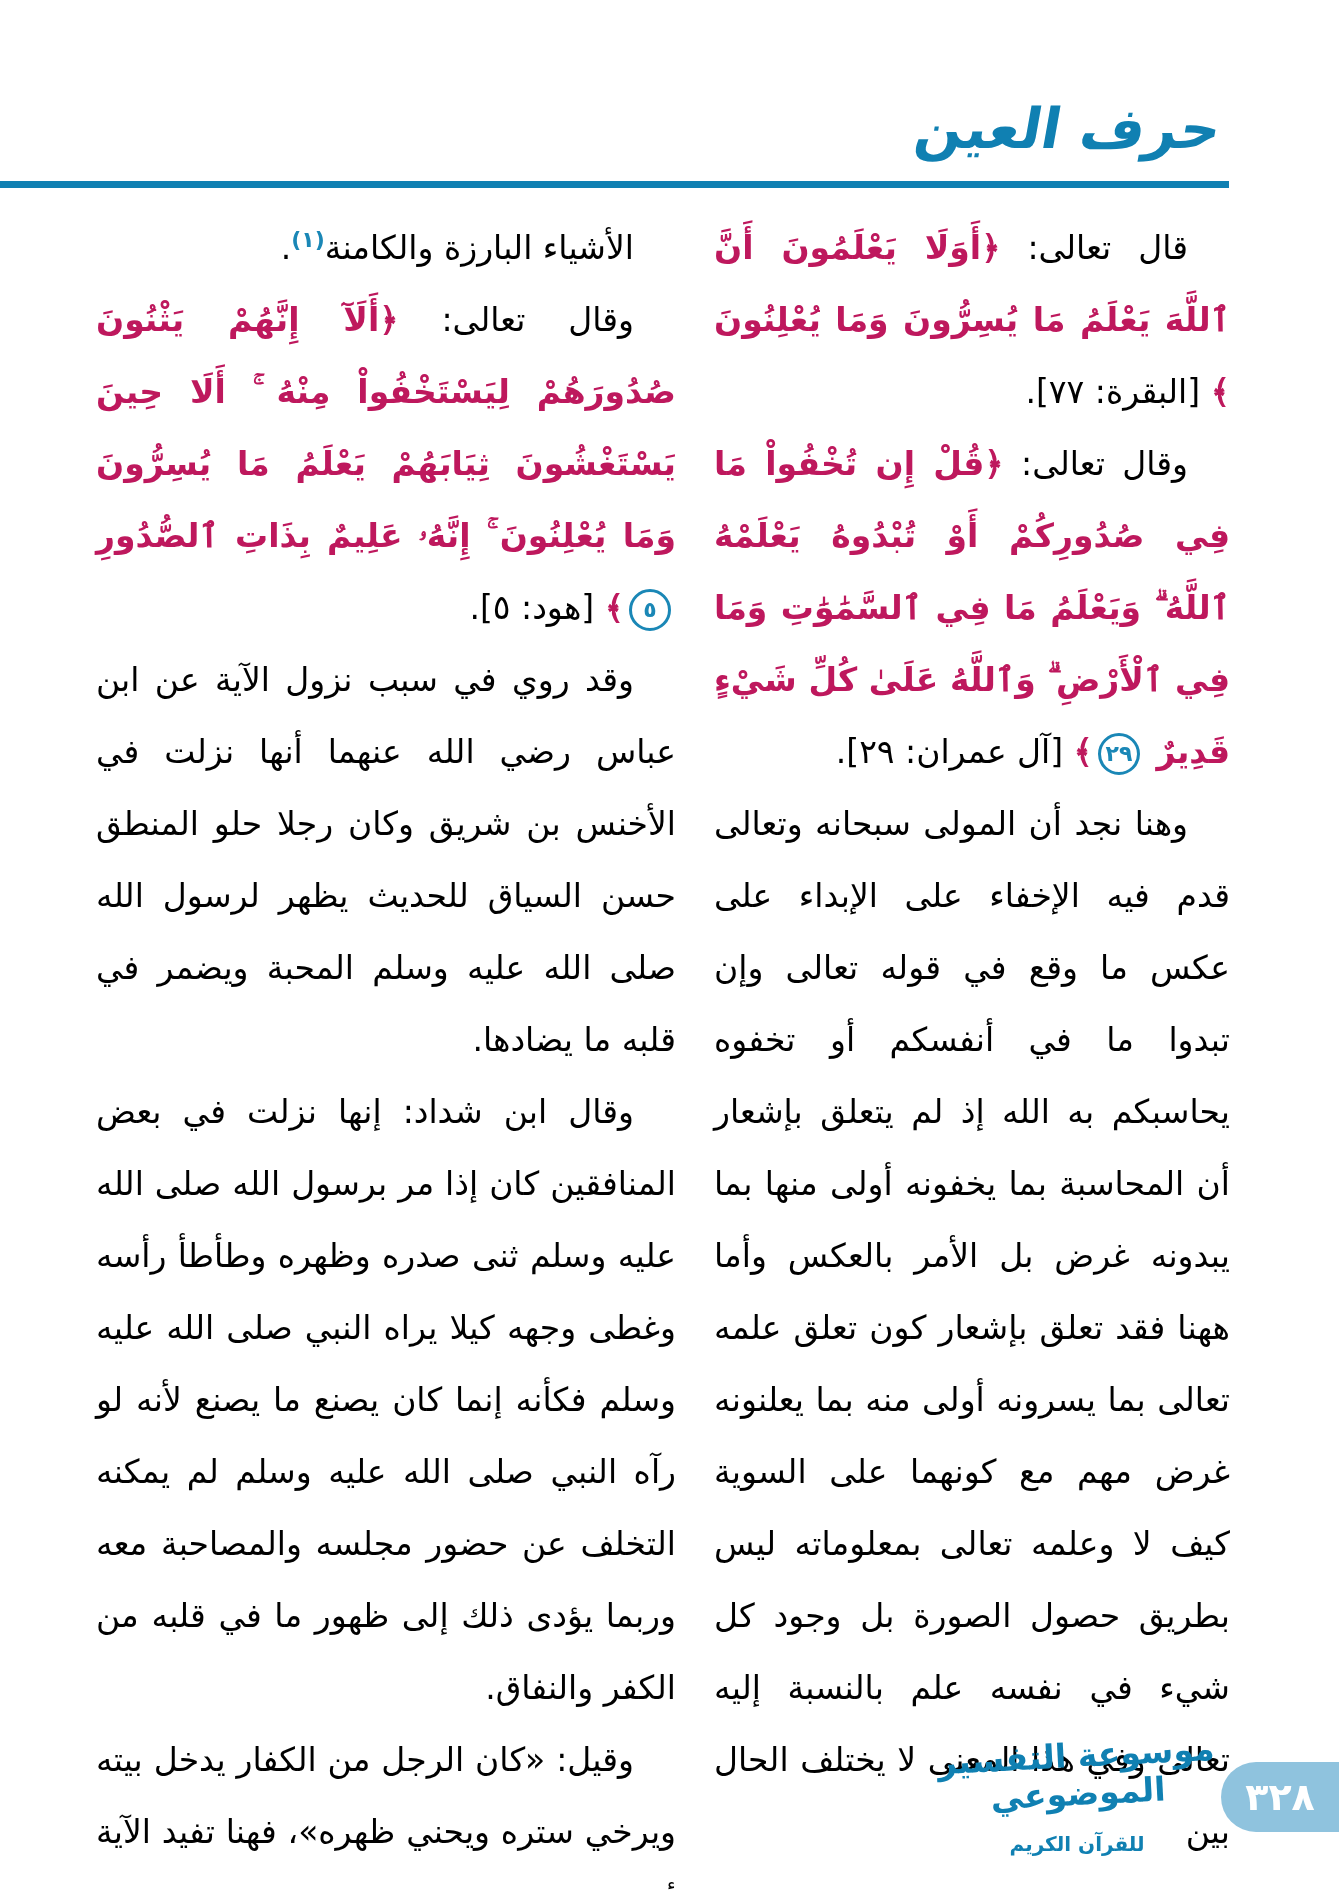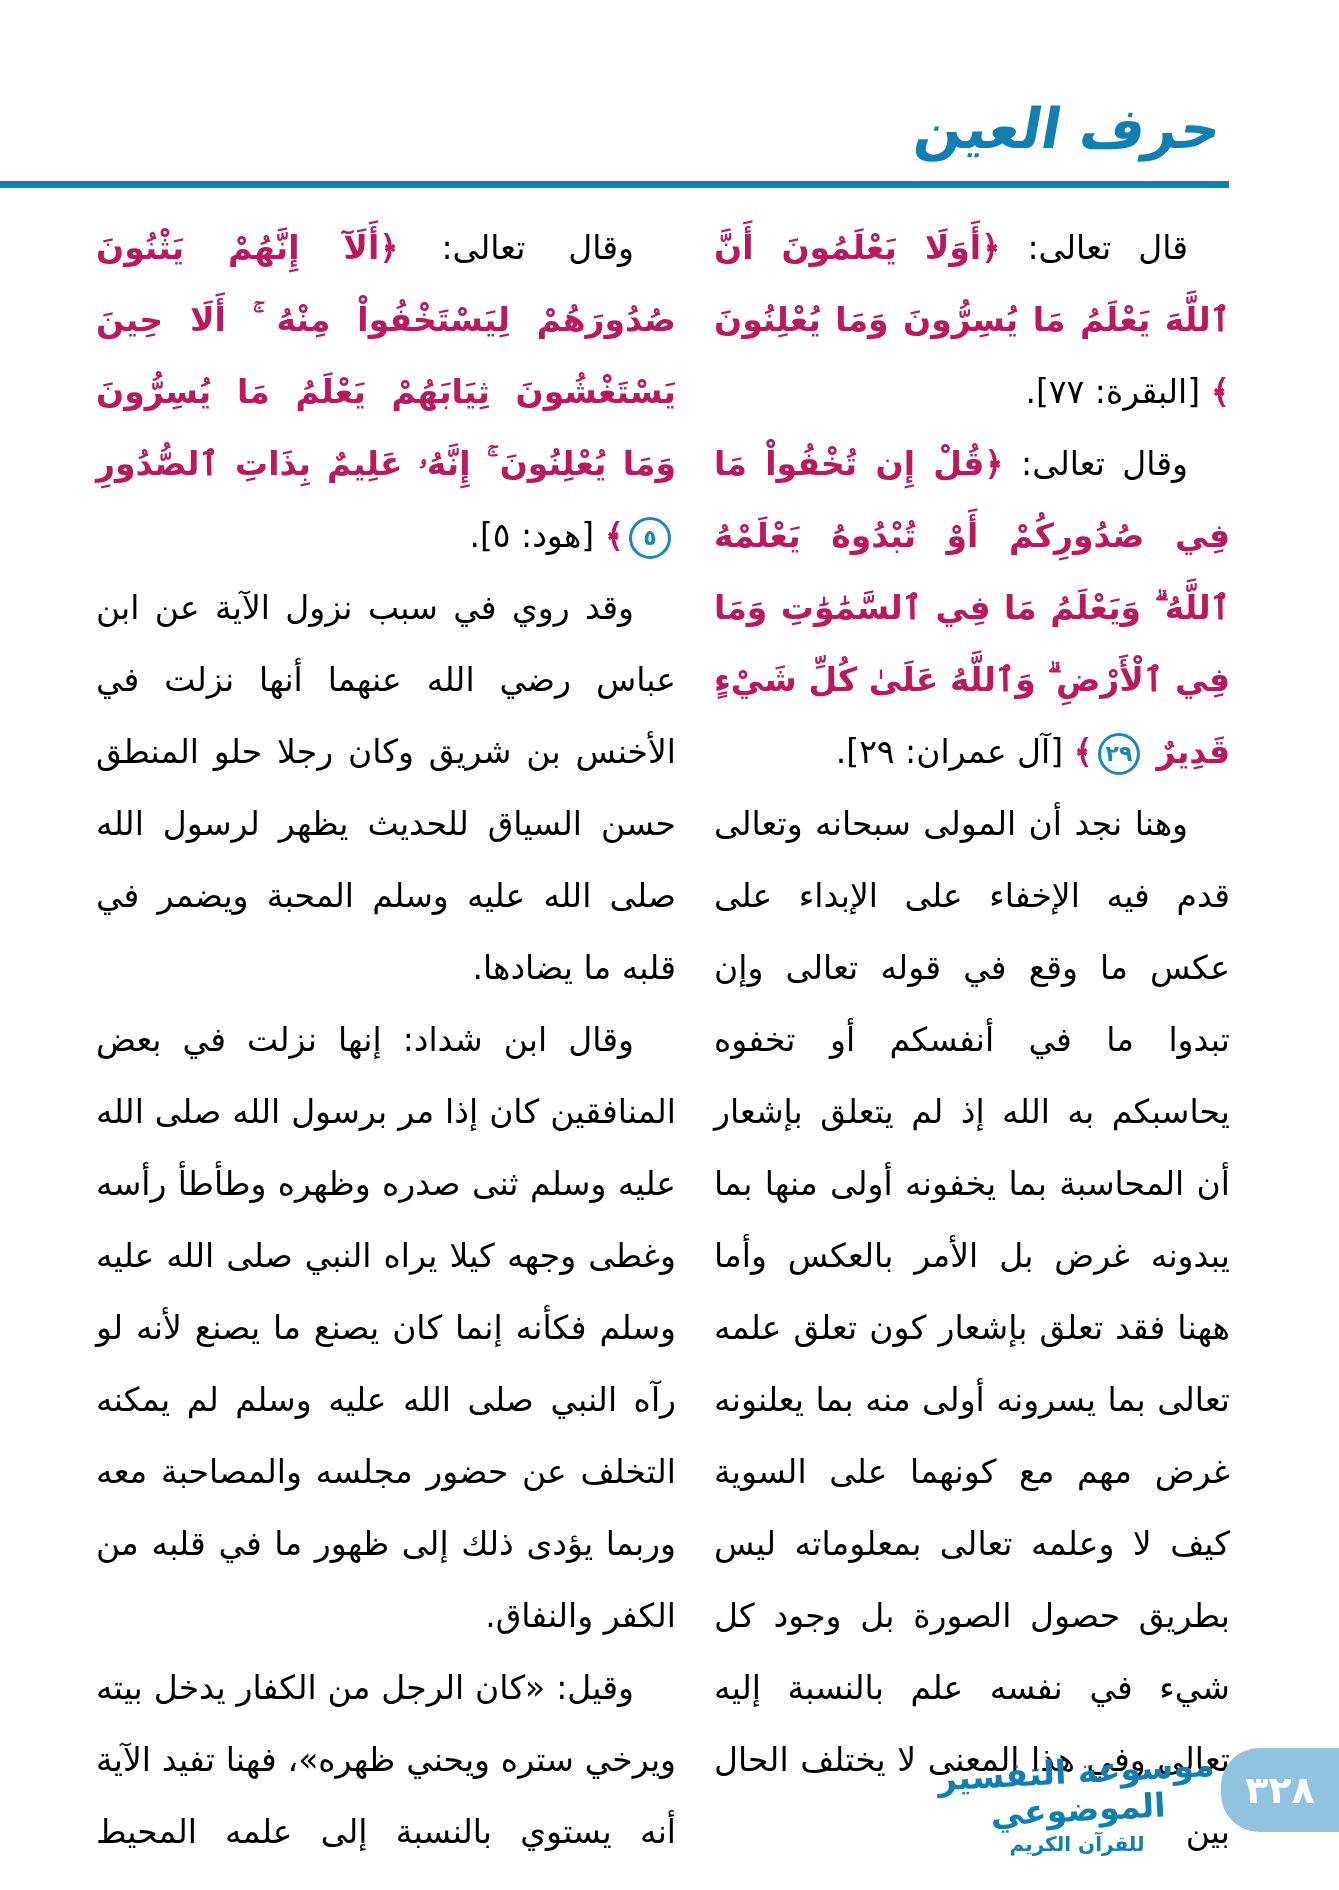--- a/index.html
+++ b/index.html
@@ -47,32 +47,32 @@
     font-size:22px;font-weight:bold;margin:0 5px;vertical-align:middle;
     text-indent:0;
   }
   .sup-marker{
     color:#1a87b6;font-size:22px;font-weight:bold;
     vertical-align:super;line-height:0;
   }
   
   .page-badge{
     position:absolute;right:0;bottom:58px;
-    width:118px;height:84px;background:#8fc3de;
+    width:118px;height:70px;background:#8fc3de;
     border-radius:38px 0 0 38px;
     color:#ffffff;font-size:38px;font-weight:bold;
     display:flex;align-items:center;justify-content:center;
     letter-spacing:4px;
   }
   .logo{
     position:absolute;right:112px;bottom:34px;width:300px;
     text-align:center;color:#1080b2;line-height:1.15;
   }
   .logo-line1{font-size:33px;font-weight:bold;transform:rotate(-3deg);}
-  .logo-line2{font-size:20px;font-weight:bold;margin-top:4px;}
+  .logo-line2{font-size:20px;font-weight:bold;margin-top:20px;}
 </style>
 </head>
 <body>
 
 <div class="page">
 
   <div class="chapter-title">حرف العين</div>
   <div class="header-rule"></div>
 
   <div class="columns">
@@ -87,20 +87,23 @@
       <p class="body">
         <span>وقال تعالى: </span><span class="verse">﴿قُلْ إِن تُخْفُواْ مَا فِي صُدُورِكُمْ أَوْ تُبْدُوهُ يَعْلَمْهُ ٱللَّهُ ۗ وَيَعْلَمُ مَا فِي ٱلسَّمَٰوَٰتِ وَمَا فِي ٱلْأَرْضِ ۗ وَٱللَّهُ عَلَىٰ كُلِّ شَيْءٍ قَدِيرٌ </span><span class="ayah-mark">٢٩</span><span class="verse">﴾</span><span> [آل عمران: ٢٩].</span>
       </p>
 
       <p class="body">
         <span>وهنا نجد أن المولى سبحانه وتعالى قدم فيه الإخفاء على الإبداء على عكس ما وقع في قوله تعالى وإن تبدوا ما في أنفسكم أو تخفوه يحاسبكم به الله إذ لم يتعلق بإشعار أن المحاسبة بما يخفونه أولى منها بما يبدونه غرض بل الأمر بالعكس وأما ههنا فقد تعلق بإشعار كون تعلق علمه تعالى بما يسرونه أولى منه بما يعلنونه غرض مهم مع كونهما على السوية كيف لا وعلمه تعالى بمعلوماته ليس بطريق حصول الصورة بل وجود كل شيء في نفسه علم بالنسبة إليه تعالى وفي هذا المعنى لا يختلف الحال بين</span>
       </p>
     </section>
 
     <section class="col-left">
+      <p class="body">
+        <span>الأشياء البارزة والكامنة</span><span class="sup-marker">(١)</span><span>.</span>
+      </p>
 
       <p class="body">
         <span>وقال تعالى: </span><span class="verse">﴿أَلَآ إِنَّهُمْ يَثْنُونَ صُدُورَهُمْ لِيَسْتَخْفُواْ مِنْهُ ۚ أَلَا حِينَ يَسْتَغْشُونَ ثِيَابَهُمْ يَعْلَمُ مَا يُسِرُّونَ وَمَا يُعْلِنُونَ ۚ إِنَّهُۥ عَلِيمٌ بِذَاتِ ٱلصُّدُورِ </span><span class="ayah-mark">٥</span><span class="verse">﴾</span><span> [هود: ٥].</span>
       </p>
 
       <p class="body">
         <span>وقد روي في سبب نزول الآية عن ابن عباس رضي الله عنهما أنها نزلت في الأخنس بن شريق وكان رجلا حلو المنطق حسن السياق للحديث يظهر لرسول الله صلى الله عليه وسلم المحبة ويضمر في قلبه ما يضادها.</span>
       </p>
 
       <p class="body">

